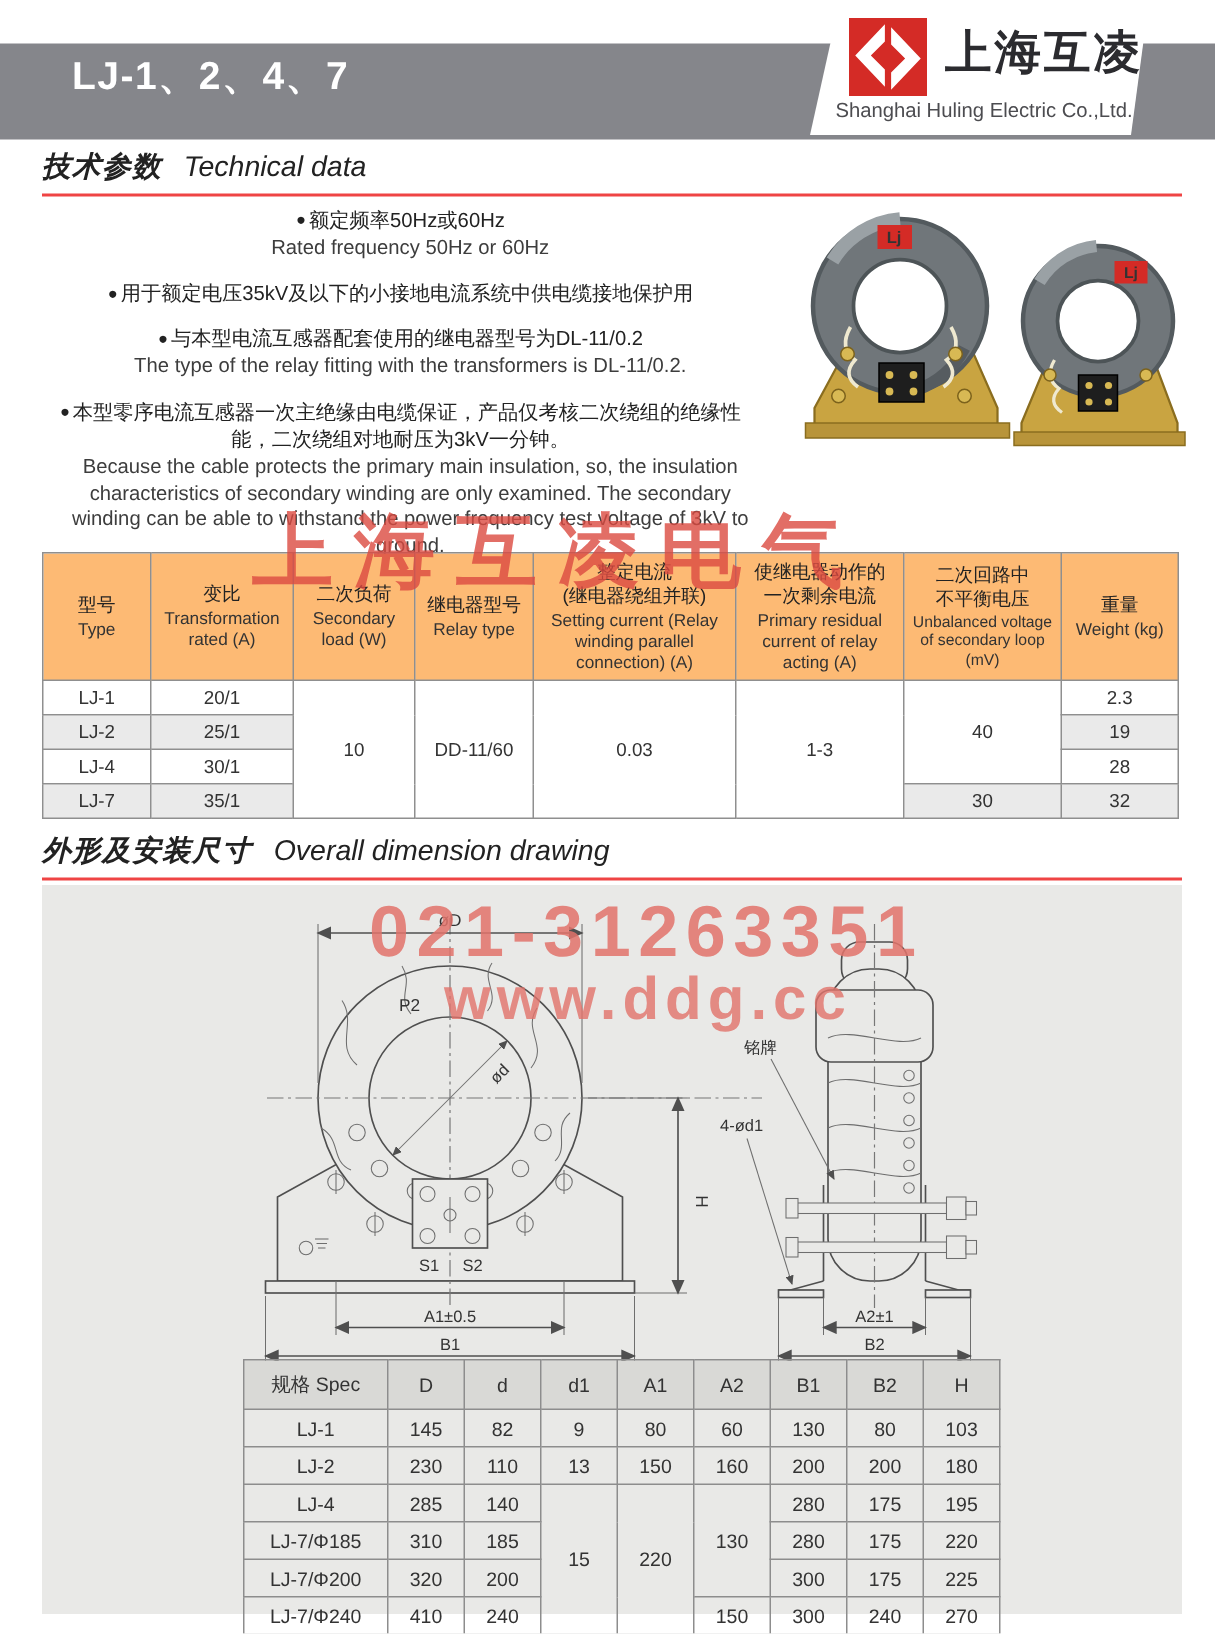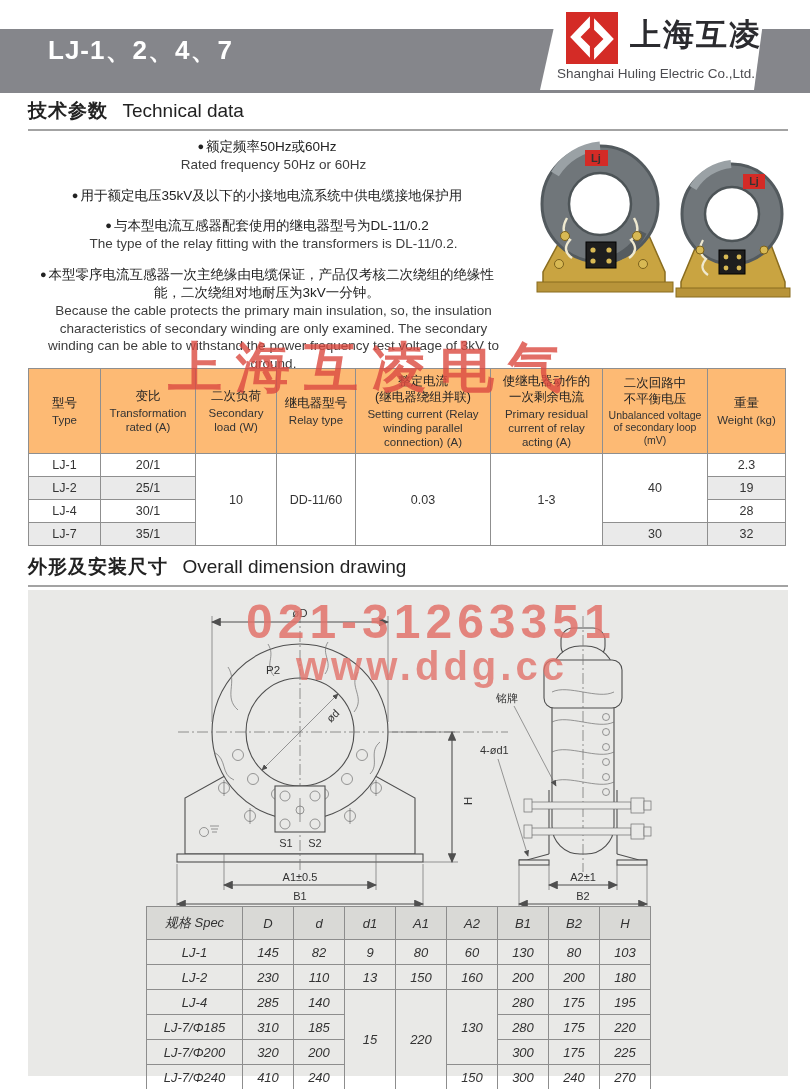--- a/index.html
+++ b/index.html
@@ -10,21 +10,21 @@
   .band{position:absolute;left:0;top:16px;width:810px;height:64px;background:#85868b;margin-top:13px;}
   .band .title{position:absolute;left:48px;top:4px;font-size:26px;font-weight:bold;color:#fff;letter-spacing:1px;}
   .band .subtitle{position:absolute;left:48px;top:38px;font-size:15px;color:#fff;letter-spacing:.5px;}
   .logobox{position:absolute;left:540px;top:0;width:226px;height:90px;background:#fff;
            clip-path:polygon(20px 0,100% 0,calc(100% - 12px) 100%,0 100%);}
   .logobox .logo{position:absolute;left:26px;top:12px;width:52px;height:52px;}
   .logobox .brandcn{position:absolute;left:90px;top:14px;font-size:31px;font-weight:bold;color:#2b2b2f;letter-spacing:2px;}
   .logobox .branden{position:absolute;left:16px;top:66px;width:200px;text-align:center;font-size:13.5px;color:#4c4c50;}
 
   
-  .sechead{position:absolute;left:28px;width:760px;border-bottom:2px solid #a3a3a3;padding-bottom:5px;}
+  .sechead{position:absolute;left:28px;width:760px;border-bottom:2px solid #ef4444;padding-bottom:5px;font-style:italic;}
   .sechead .cnh{font-size:19px;font-weight:bold;color:#222;letter-spacing:1px;}
   .sechead .enh{font-size:19px;color:#222;margin-left:10px;}
 
   
   .bullets{position:absolute;left:28px;top:138px;width:478px;}
   .bullet{margin-bottom:13px;font-size:13.5px;line-height:1.32;text-align:center;}
   .bullet .cnline{color:#222;}
   .bullet .cnline::before{content:"●";margin-right:2px;font-size:11px;position:relative;top:-1px;}
   .bullet .enline{color:#3d3d3d;padding-left:13px;}
 
@@ -46,21 +46,21 @@
 
   
   .graybox{position:absolute;left:28px;top:590px;width:760px;height:486px;background:#e9e9e7;}
   .draw{position:absolute;left:0;top:12px;}
   svg text{font-family:"Liberation Sans","DejaVu Sans",sans-serif;fill:#333;}
   .dline{stroke:#4f4f4f;stroke-width:1.1;fill:none;}
   .dthin{stroke:#6e6e6e;stroke-width:.7;fill:none;}
   .dfill{fill:#e9e9e7;}
   .cdash{stroke:#777;stroke-width:.8;fill:none;stroke-dasharray:11 3 2 3;}
 
-  .dimtab{position:absolute;left:118px;top:316px;width:504px;table-layout:fixed;font-style:italic;}
+  .dimtab{position:absolute;left:134px;top:316px;width:504px;table-layout:fixed;}
   .dimtab th,.dimtab td{border:1px solid #8d8d8d;text-align:center;vertical-align:middle;font-size:13px;color:#333;}
   .dimtab th{background:#d9d9d6;font-weight:normal;height:30px;}
   .dimtab td{height:22px;background:transparent;}
 
   .photo{position:absolute;left:515px;top:122px;width:290px;height:186px;}
 </style>
 </head>
 <body>
 
 <div id="page">

